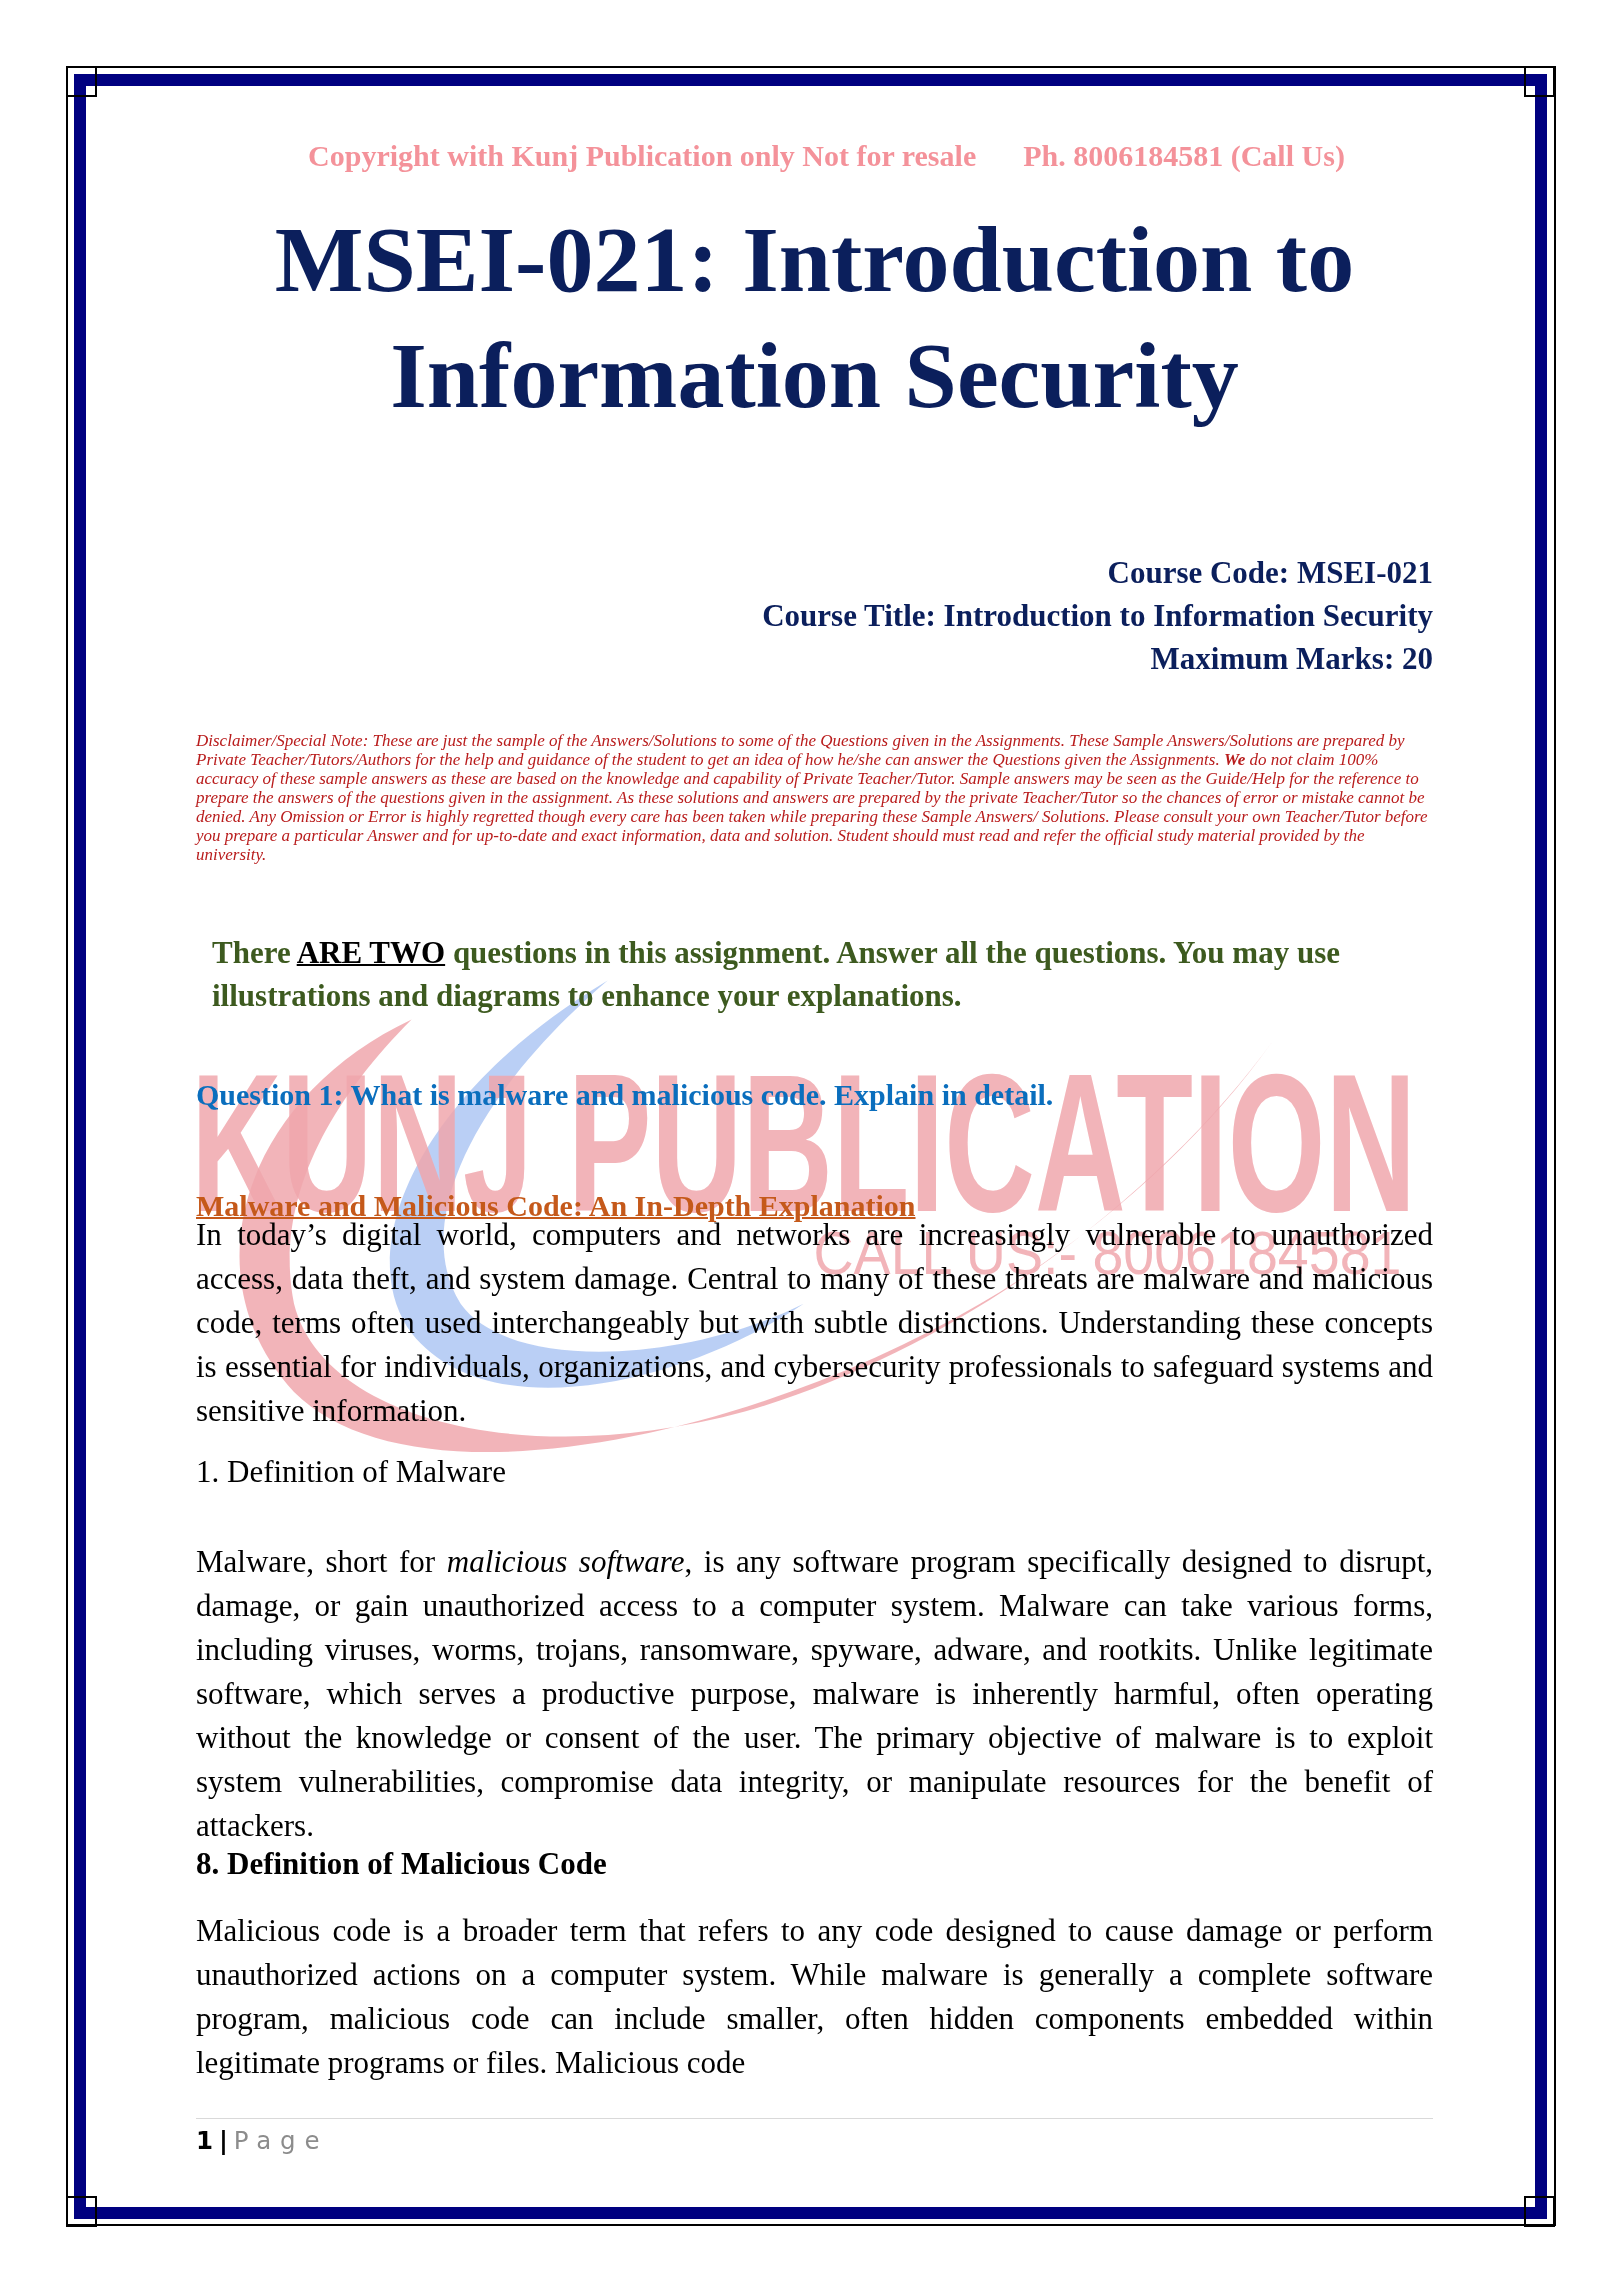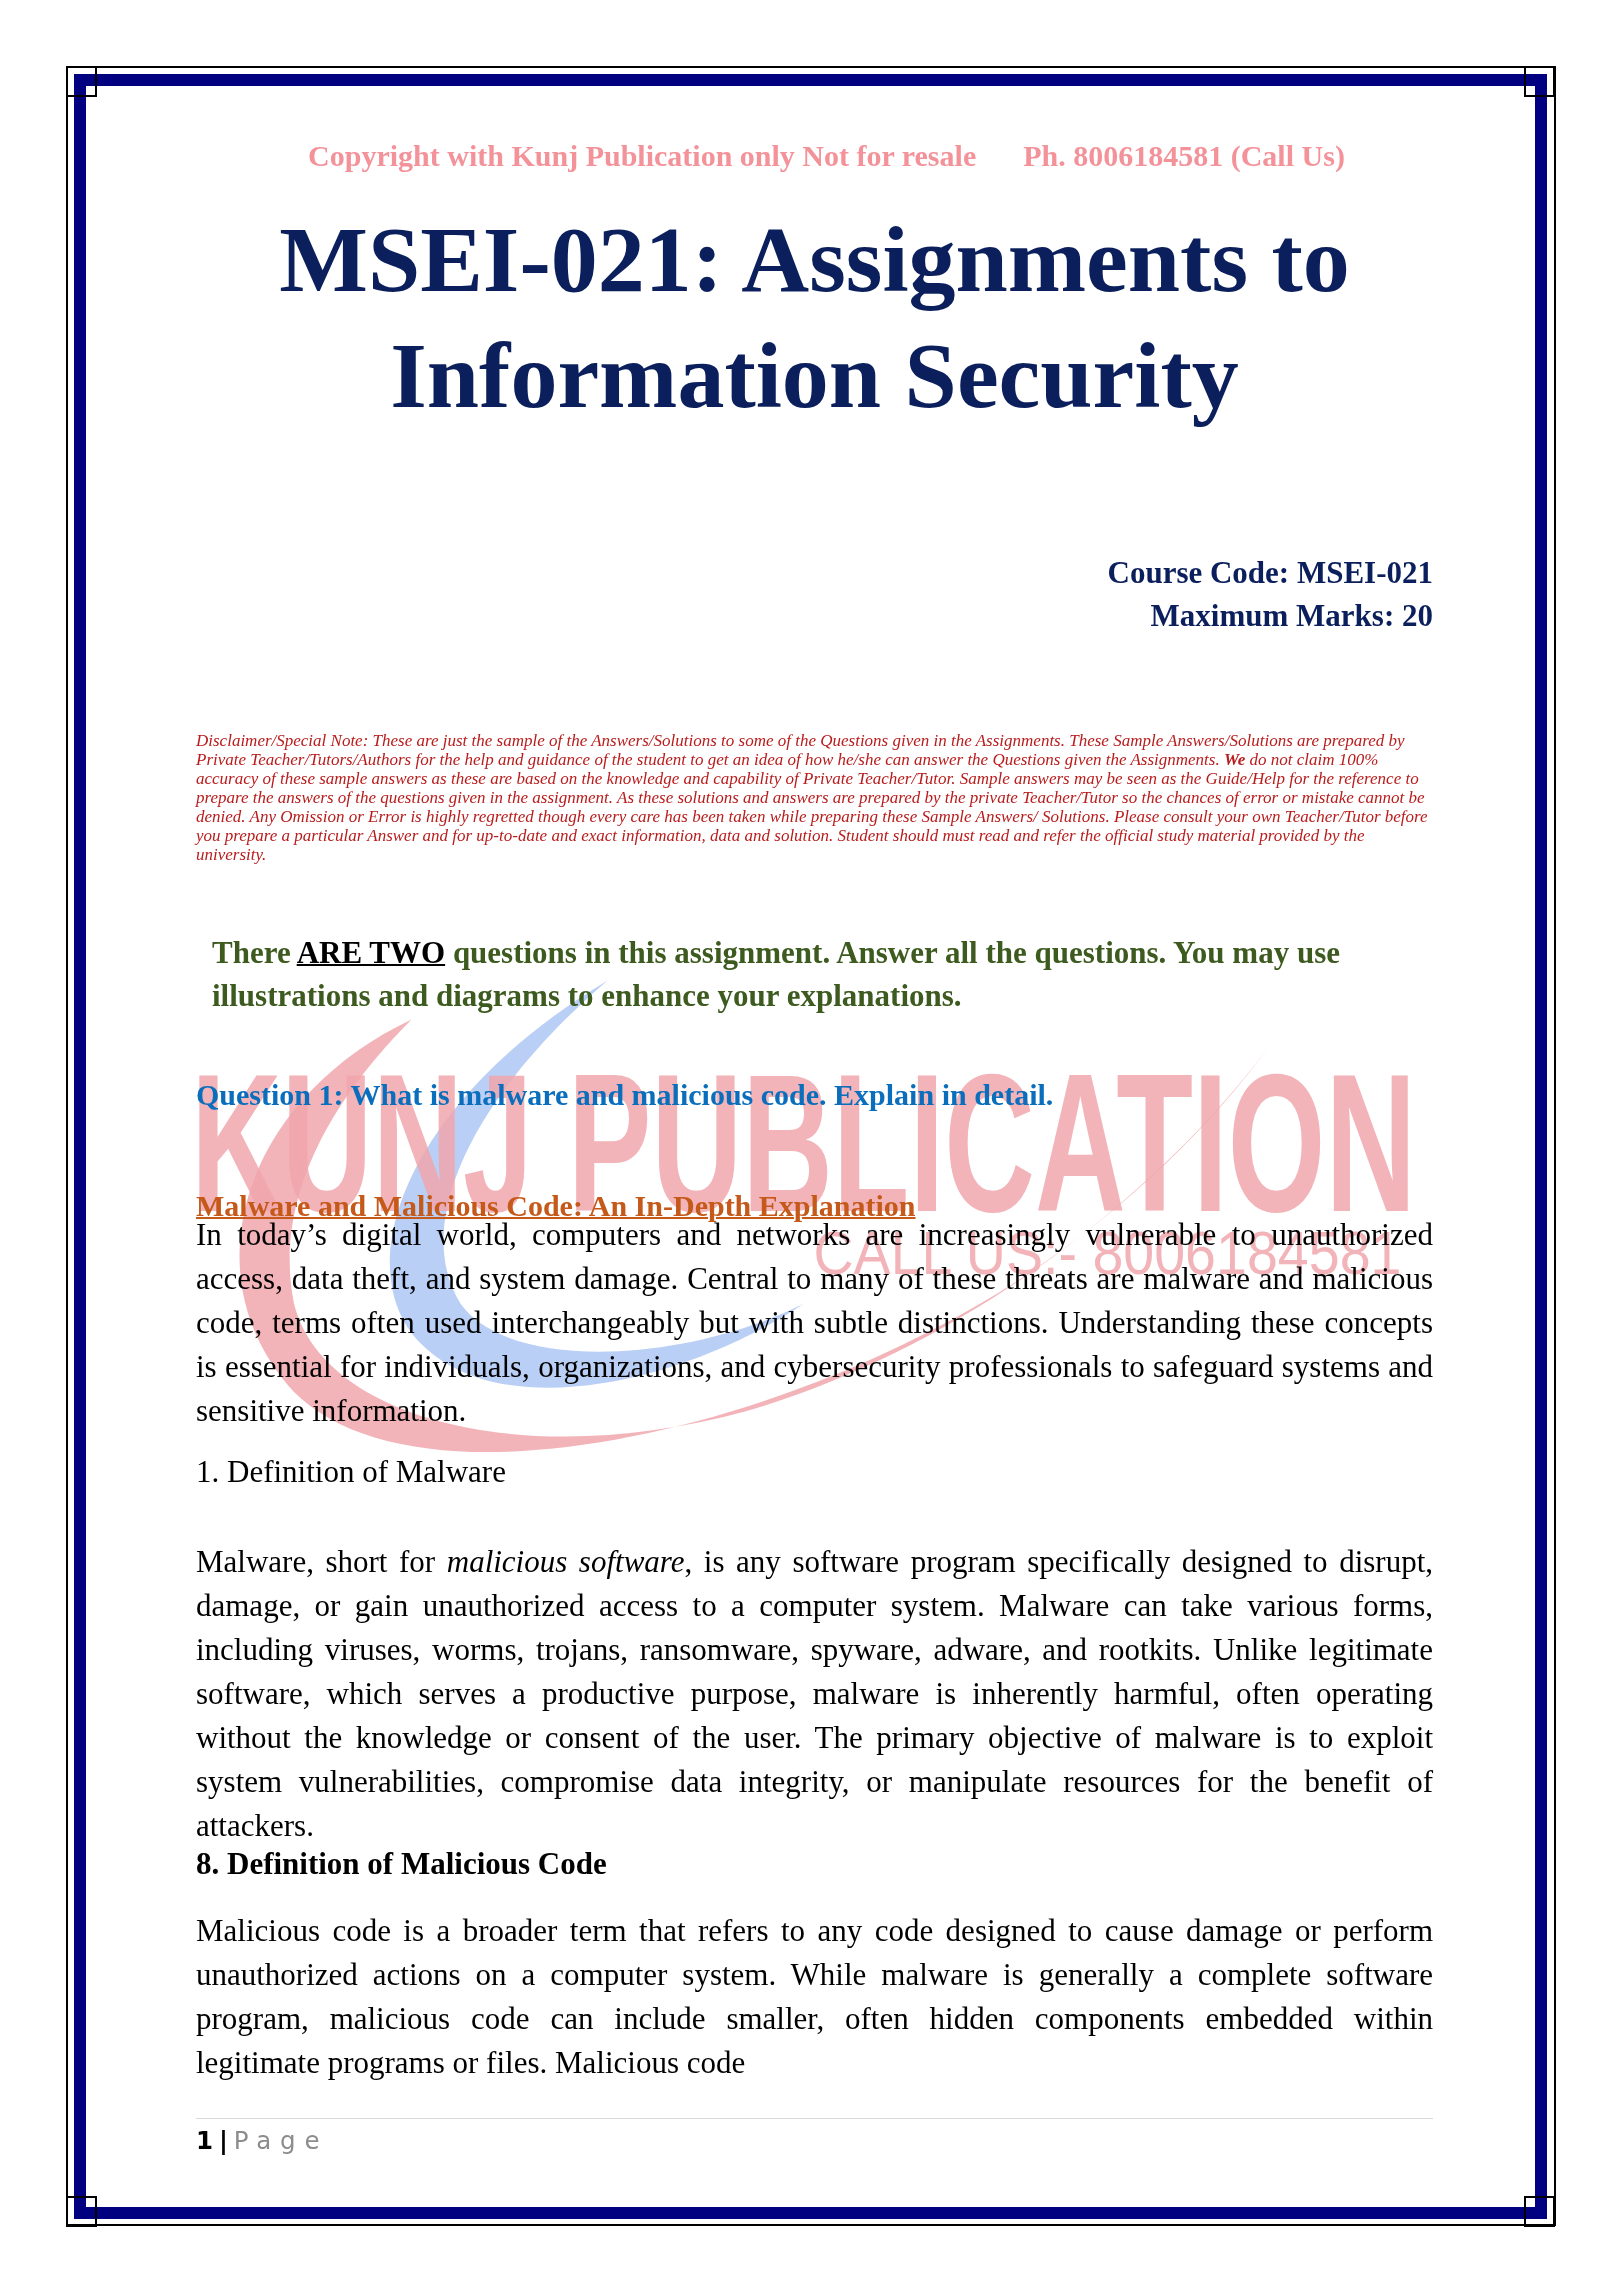--- a/index.html
+++ b/index.html
@@ -66,26 +66,27 @@
   <text x="830" y="1300" font-family="Liberation Sans, sans-serif" font-size="62" fill="#f0a7ad" opacity="0.85" textLength="600" lengthAdjust="spacingAndGlyphs">CALL US:- 8006184581</text>
 </svg>
 
 <div class="content">
 
   <div class="copyright">
     <span>Copyright with Kunj Publication only Not for resale</span><span class="gap"></span><span>Ph. 8006184581 (Call Us)</span>
   </div>
 
   <div class="title">
-    <div>MSEI-021: Assignments to</div>
+    <div>MSEI-021: Introduction to</div>
     <div>Information Security</div>
   </div>
 
   <div class="meta">
     <div>Course Code: MSEI-021</div>
+    <div>Course Title: Introduction to Information Security</div>
     <div>Maximum Marks: 20</div>
   </div>
 
   <div class="disclaimer"><span>Disclaimer/Special Note: These are just the sample of the Answers/Solutions to some of the Questions given in the Assignments. These Sample Answers/Solutions are prepared by Private Teacher/Tutors/Authors for the help and guidance of the student to get an idea of how he/she can answer the Questions given the Assignments. </span><b>We</b><span> do not claim 100% accuracy of these sample answers as these are based on the knowledge and capability of Private Teacher/Tutor. Sample answers may be seen as the Guide/Help for the reference to prepare the answers of the questions given in the assignment. As these solutions and answers are prepared by the private Teacher/Tutor so the chances of error or mistake cannot be denied. Any Omission or Error is highly regretted though every care has been taken while preparing these Sample Answers/ Solutions. Please consult your own Teacher/Tutor before you prepare a particular Answer and for up-to-date and exact information, data and solution. Student should must read and refer the official study material provided by the university.</span></div>
 
   <div class="instructions"><span>There </span><u>ARE TWO</u><span> questions in this assignment. Answer all the questions. You may use illustrations and diagrams to enhance your explanations.</span></div>
 
   <div class="question">Question 1: What is malware and malicious code. Explain in detail.</div>
   <div class="subhead">Malware and Malicious Code: An In-Depth Explanation</div>
 

